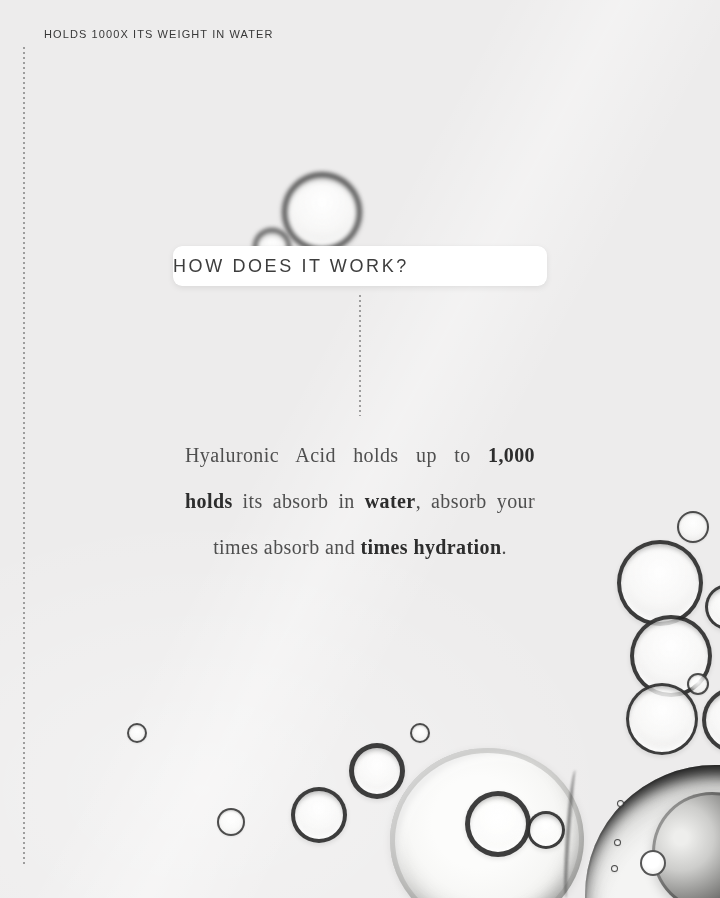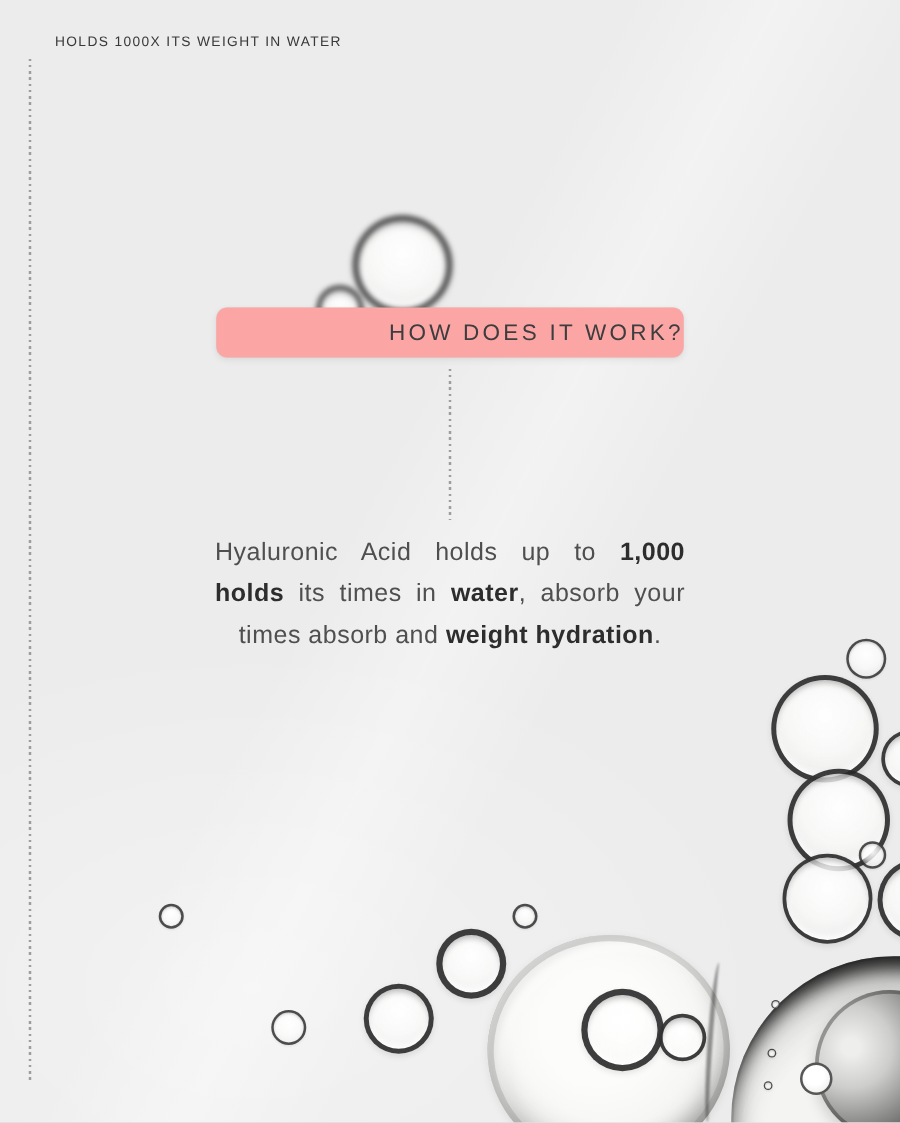--- a/index.html
+++ b/index.html
@@ -36,45 +36,45 @@
     font-size: 11px;
     letter-spacing: 1.1px;
     color: #383838;
     font-weight: 400;
   }
 
   .banner {
     position: absolute;
     left: 173px; top: 246px;
     width: 374px; height: 40px;
-    background: #fca5a5;
+    background: #ffffff;
     border-radius: 9px;
     box-shadow: 0 2px 6px rgba(0,0,0,0.08), 0 0 1px rgba(0,0,0,0.05);
-    display: flex; align-items: center; justify-content: flex-end;
+    display: flex; align-items: center; justify-content: flex-start;
     z-index: 3;
   }
   .banner span {
     font-size: 18px;
     letter-spacing: 2.6px;
     color: #3d3d3d;
     font-weight: 400;
     white-space: nowrap;
   }
 
   .body-copy {
     position: absolute;
     left: 172px; top: 426px;
     width: 376px;
     font-size: 20px;
     line-height: 33px;
     letter-spacing: 0.4px;
     color: #4f4f4f;
     z-index: 2;
   }
-  .body-copy p { margin: 0; white-space: nowrap; }
+  .body-copy p { margin: 13px; white-space: nowrap; font-family: Liberation Serif, serif; }
   .body-copy p.just  { text-align: justify; text-align-last: justify; }
   .body-copy p.center{ text-align: center; }
   .body-copy b { font-weight: 700; color: #2d2d2d; }
 
   
   .bubble { position: absolute; border-radius: 50%; z-index: 1; }
   .ring {
     border: 4px solid rgba(28,28,28,0.85);
     background: radial-gradient(circle at 50% 36%,
       rgba(255,255,255,0.95) 0%, rgba(252,252,251,0.70) 50%,
@@ -135,22 +135,22 @@
 
   <div class="bubble ring blurred" style="left:282px; top:172px; width:80px; height:80px; border-width:5px;"></div>
   <div class="bubble ring blurred" style="left:253px; top:228px; width:38px; height:38px; border-width:4px;"></div>
 
   <div class="banner">
     <span>HOW DOES IT WORK?</span>
   </div>
 
   <div class="body-copy">
     <p class="just"><span>Hyaluronic Acid holds up to </span><b>1,000</b></p>
-    <p class="just"><b>holds</b><span> its times in </span><b>water</b><span>, absorb your</span></p>
-    <p class="center"><span>times absorb and </span><b>weight hydration</b><span>.</span></p>
+    <p class="just"><b>holds</b><span> its absorb in </span><b>water</b><span>, absorb your</span></p>
+    <p class="center"><span>times absorb and </span><b>times hydration</b><span>.</span></p>
   </div>
 
   <div class="bubble ring thin" style="left:677px; top:511px; width:32px; height:32px; border-width:2.5px;"></div>
   <div class="bubble ring" style="left:617px; top:540px; width:86px; height:86px;"></div>
   <div class="bubble ring" style="left:705px; top:584px; width:46px; height:46px; border-width:3px;"></div>
   <div class="bubble ring" style="left:630px; top:615px; width:82px; height:82px;"></div>
   <div class="bubble ring thin" style="left:687px; top:673px; width:22px; height:22px;"></div>
   <div class="bubble ring" style="left:702px; top:687px; width:66px; height:66px;"></div>
   <div class="bubble ring" style="left:626px; top:683px; width:72px; height:72px; border-width:3.5px;"></div>
 

